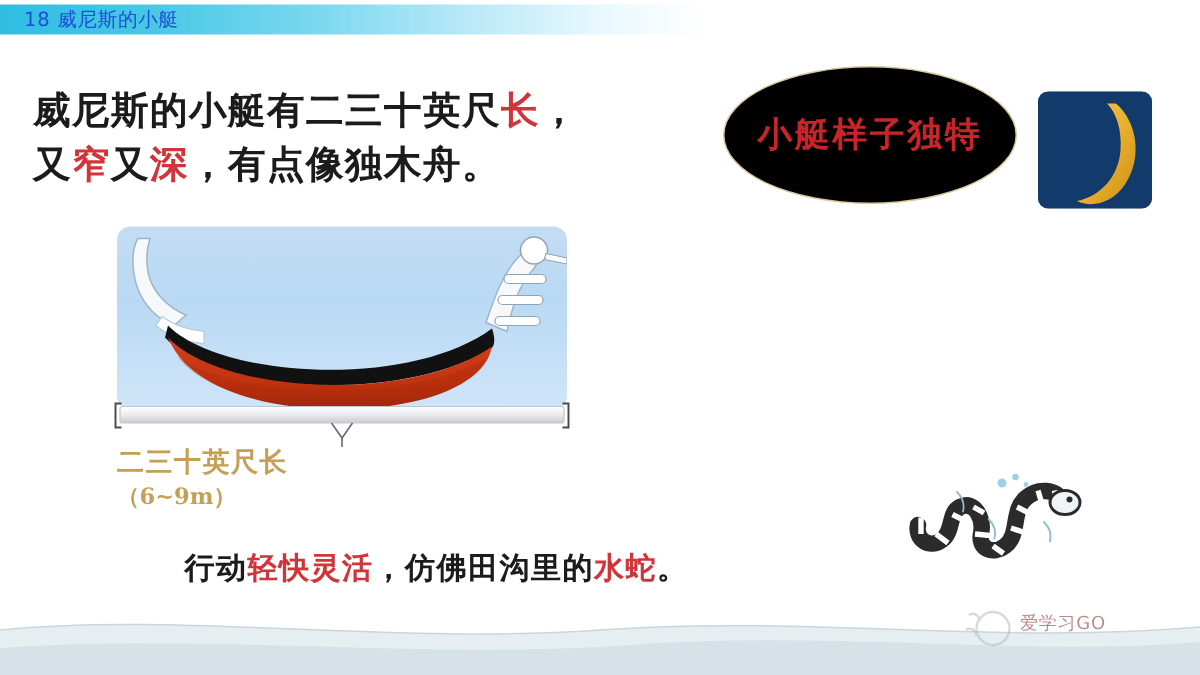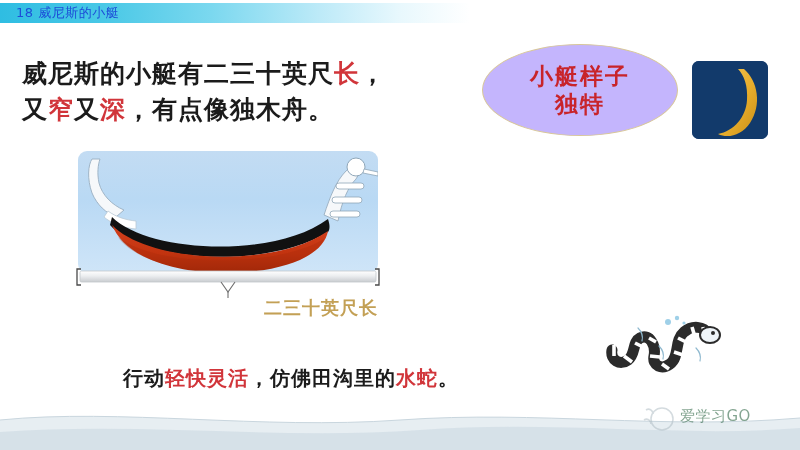--- a/index.html
+++ b/index.html
@@ -73,25 +73,24 @@
   }
 
   
   #callout-ellipse {
     position: absolute;
     left: 482px;
     top: 44px;
     width: 196px;
     height: 92px;
     border-radius: 50%;
-    background: #c4b5fd;
+    background: #000000;
     border: 1.5px solid #d8c79a;
     box-sizing: border-box;
     display: flex;
-    flex-direction: column;
     align-items: center;
     justify-content: center;
   }
   .callout-line {
     font-family: "DejaVu Serif", serif;
     font-weight: bold;
     color: #c8242a;
     font-size: 23px;
     line-height: 1.22;
     letter-spacing: 2px;
@@ -140,21 +139,21 @@
     height: 30px;
   }
   #measure-bar svg { display: block; }
 
   
   #gondola-caption {
     position: absolute;
     left: 78px;
     top: 296px;
     width: 300px;
-    text-align: right;
+    text-align: left;
   }
   .caption-line {
     font-family: "DejaVu Serif", serif;
     font-weight: bold;
     color: #c3a055;
     white-space: nowrap;
     text-shadow: 0 1px 0 rgba(255,255,255,0.8);
   }
   #caption-main { font-size: 18px; letter-spacing: 1px; }
   #caption-sub  { font-size: 15px; letter-spacing: 0px; margin-top: 2px; }
@@ -186,22 +185,22 @@
     top: 402px;
     width: 150px;
     height: 44px;
     opacity: 0.52;
   }
   #watermark-text {
     position: absolute;
     left: 40px;
     top: 5px;
     font-family: "DejaVu Sans", sans-serif;
-    font-size: 15px;
-    color: #14532d;
+    font-size: 12px;
+    color: #7f1d1d;
     white-space: nowrap;
     letter-spacing: 0.5px;
   }
   #watermark-mark {
     position: absolute;
     left: 0;
     top: 0;
   }
 </style>
 </head>
@@ -289,20 +288,21 @@
       <rect x="6" y="3" width="296" height="11" rx="1.5" fill="url(#barGrad)" stroke="#c2c6ca" stroke-width="0.8"></rect>
       <path d="M 7 1 L 3 1 L 3 17 L 7 17" fill="none" stroke="#4a4a4a" stroke-width="1.3"></path>
       <path d="M 301 1 L 305 1 L 305 17 L 301 17" fill="none" stroke="#4a4a4a" stroke-width="1.3"></path>
       <path d="M 147 14 L 154 24 L 161 14" fill="none" stroke="#6d6d6d" stroke-width="1.1"></path>
       <line x1="154" y1="24" x2="154" y2="30" stroke="#6d6d6d" stroke-width="1.1"></line>
     </svg>
   </div>
 
   <div id="gondola-caption">
     <div class="caption-line" id="caption-main">二三十英尺长</div>
+    <div class="caption-line" id="caption-sub">（6~9m）</div>
   </div>
 
   <div id="snake-figure">
     <svg width="118" height="62" viewBox="0 0 118 62">
 
       <path d="M 8 38 C 6 48 16 54 24 48 C 32 42 28 30 36 26 C 46 21 52 34 50 44 C 48 54 58 58 66 52 C 76 45 70 28 80 20 C 88 13 100 14 104 22" fill="none" stroke="#2b2b2b" stroke-width="11" stroke-linecap="round"></path>
 
       <g stroke="#ffffff" stroke-width="3.6" stroke-linecap="butt" fill="none">
         <line x1="10" y1="33" x2="10" y2="44"></line>
         <line x1="20" y1="44" x2="28" y2="50"></line>

